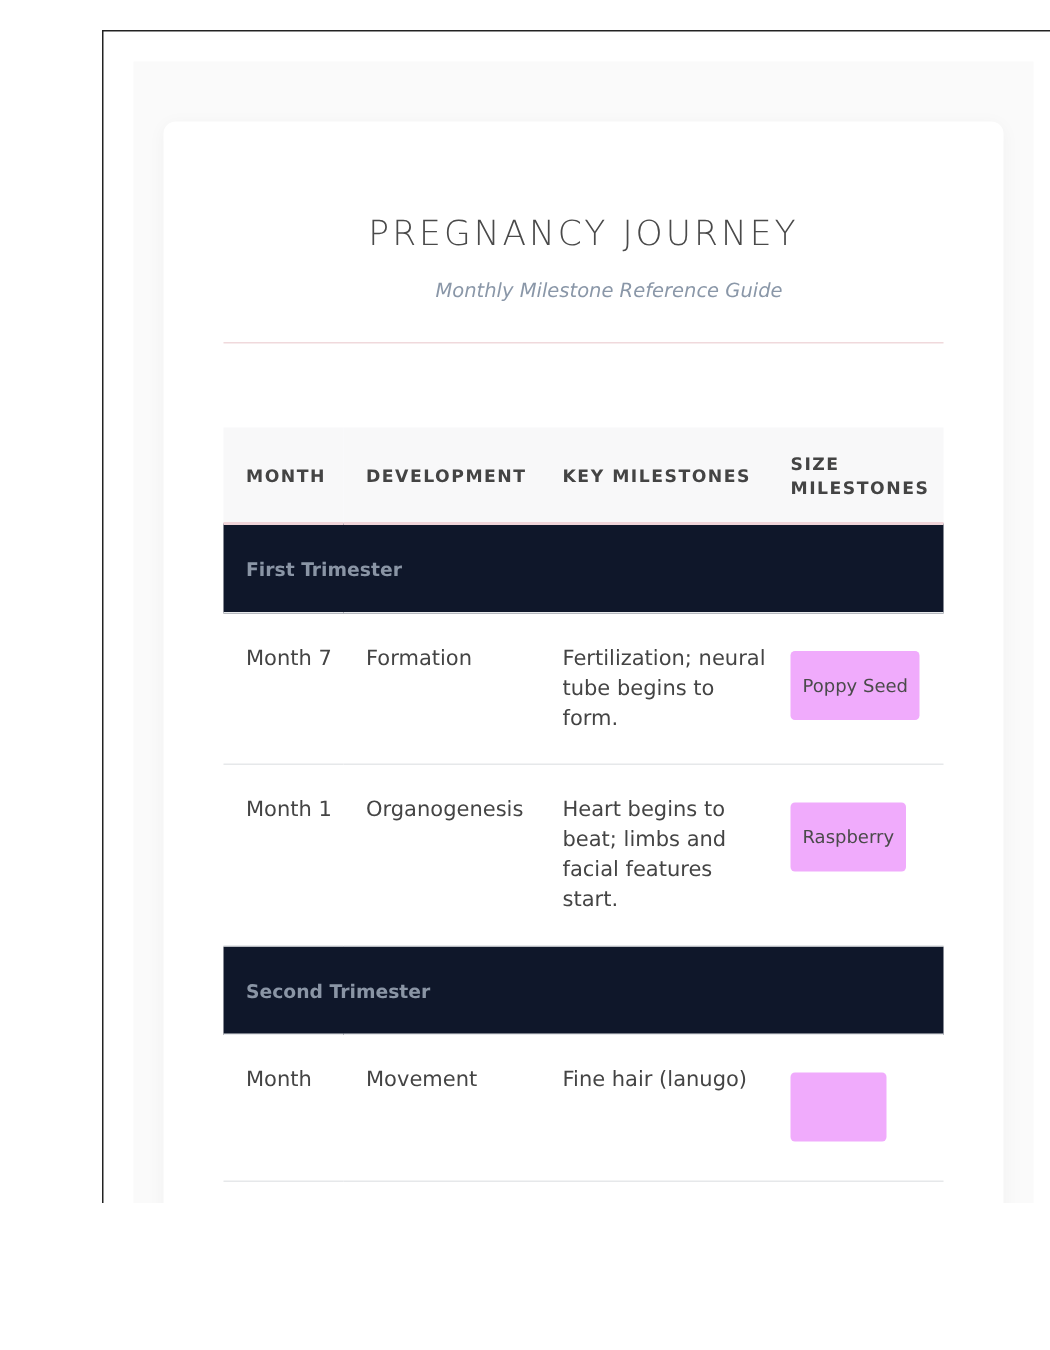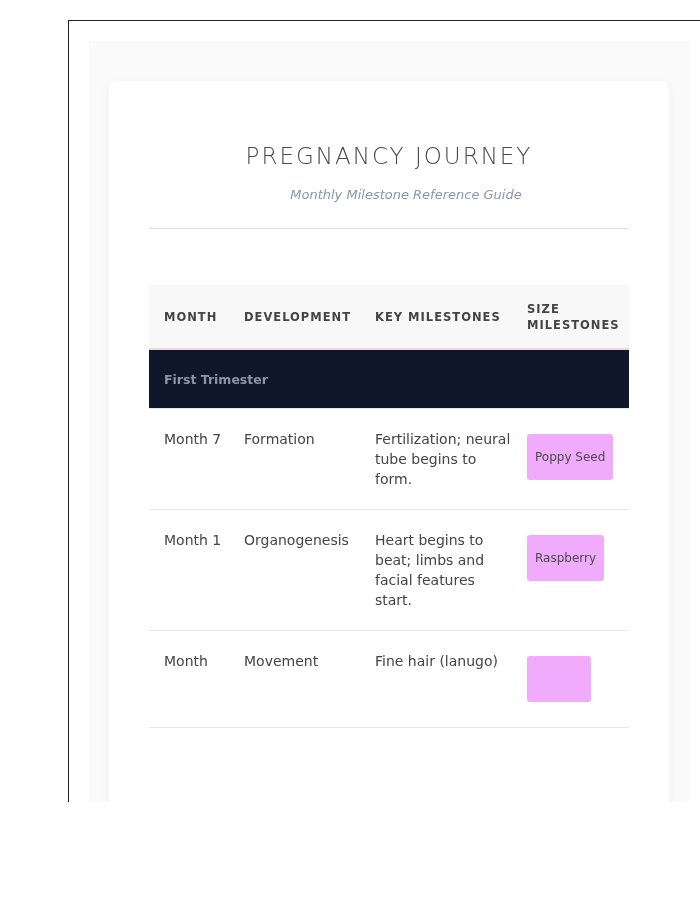--- a/index.html
+++ b/index.html
@@ -46,20 +46,23 @@
             <td class="c2">Formation</td>
             <td class="c3">Fertilization; neural tube begins to form.</td>
             <td class="c4"><span class="badge">Poppy Seed</span></td>
           </tr>
           <tr>
             <td class="c1">Month 1</td>
             <td class="c2">Organogenesis</td>
             <td class="c3">Heart begins to beat; limbs and facial features start.</td>
             <td class="c4"><span class="badge">Raspberry</span></td>
           </tr>
+          <tr class="tri">
+            <td colspan="4">Second Trimester</td>
+          </tr>
           <tr>
             <td class="c1">Month</td>
             <td class="c2">Movement</td>
             <td class="c3">Fine hair (lanugo)</td>
             <td class="c4"><span class="badge" style="min-width:48px;height:18px;"></span></td>
           </tr>
         </tbody>
       </table>
     </div>
   </div>

